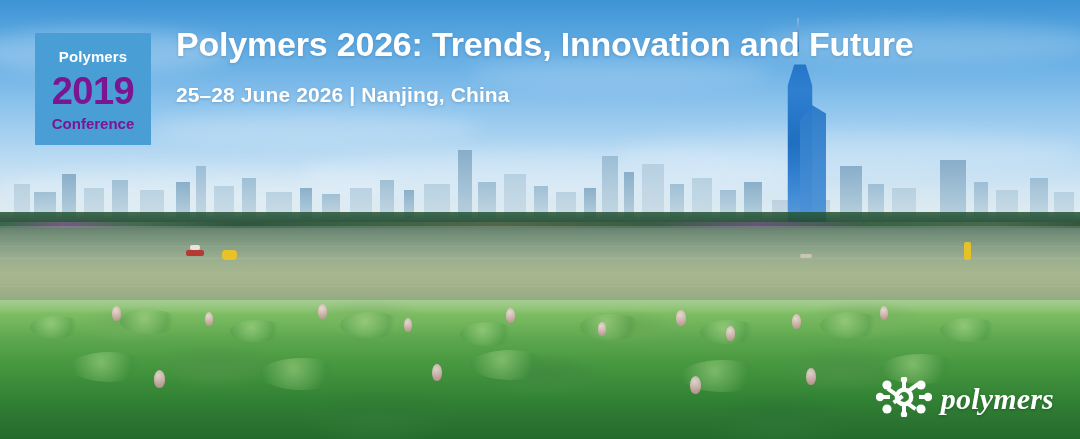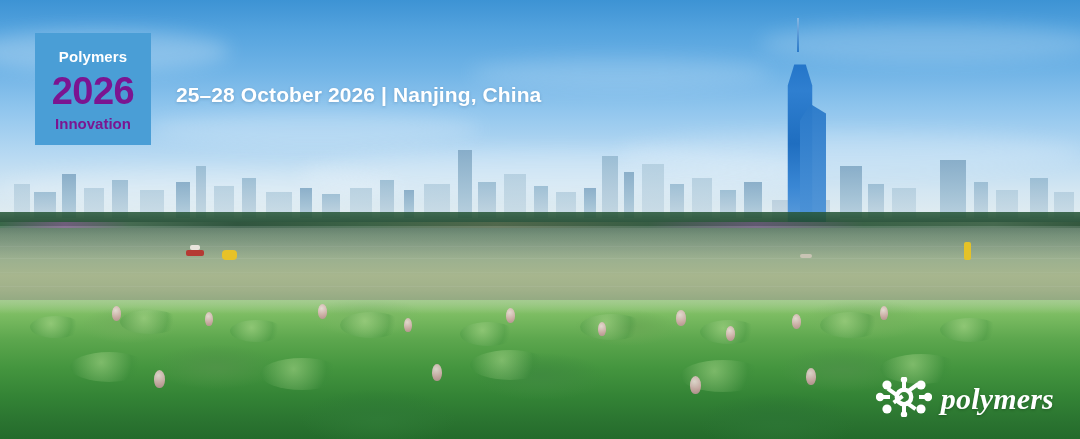--- a/index.html
+++ b/index.html
@@ -314,25 +314,26 @@
     <div class="bud" style="left:792px; top:14px; width:9px;  height:15px;"></div>
     <div class="bud" style="left:880px; top:6px;  width:8px;  height:14px;"></div>
     <div class="bud" style="left:154px; top:70px; width:11px; height:18px;"></div>
     <div class="bud" style="left:432px; top:64px; width:10px; height:17px;"></div>
     <div class="bud" style="left:690px; top:76px; width:11px; height:18px;"></div>
     <div class="bud" style="left:806px; top:68px; width:10px; height:17px;"></div>
   </div>
 
   <div class="logobox">
     <span class="lb-polymers">Polymers</span>
-    <span class="lb-year">2026</span>
-    <span class="lb-conf">Innovation</span>
-  </div>
-
-  <div class="subtitle">25–28 October 2026 | Nanjing, China</div>
+    <span class="lb-year">2019</span>
+    <span class="lb-conf">Conference</span>
+  </div>
+
+  <div class="title">Polymers 2026: Trends, Innovation and Future</div>
+  <div class="subtitle">25–28 June 2026 | Nanjing, China</div>
 
   <div class="footer">
 
     <div class="polylogo">
       <span>
         <svg width="56" height="40" viewBox="0 0 56 40" fill="#ffffff">
           <circle cx="28" cy="20" r="7.2" fill="none" stroke="#fff" stroke-width="4.4"></circle>
           <circle cx="11" cy="8" r="4.6"></circle>
           <circle cx="45" cy="8" r="4.6"></circle>
           <circle cx="11" cy="32" r="4.6"></circle>

